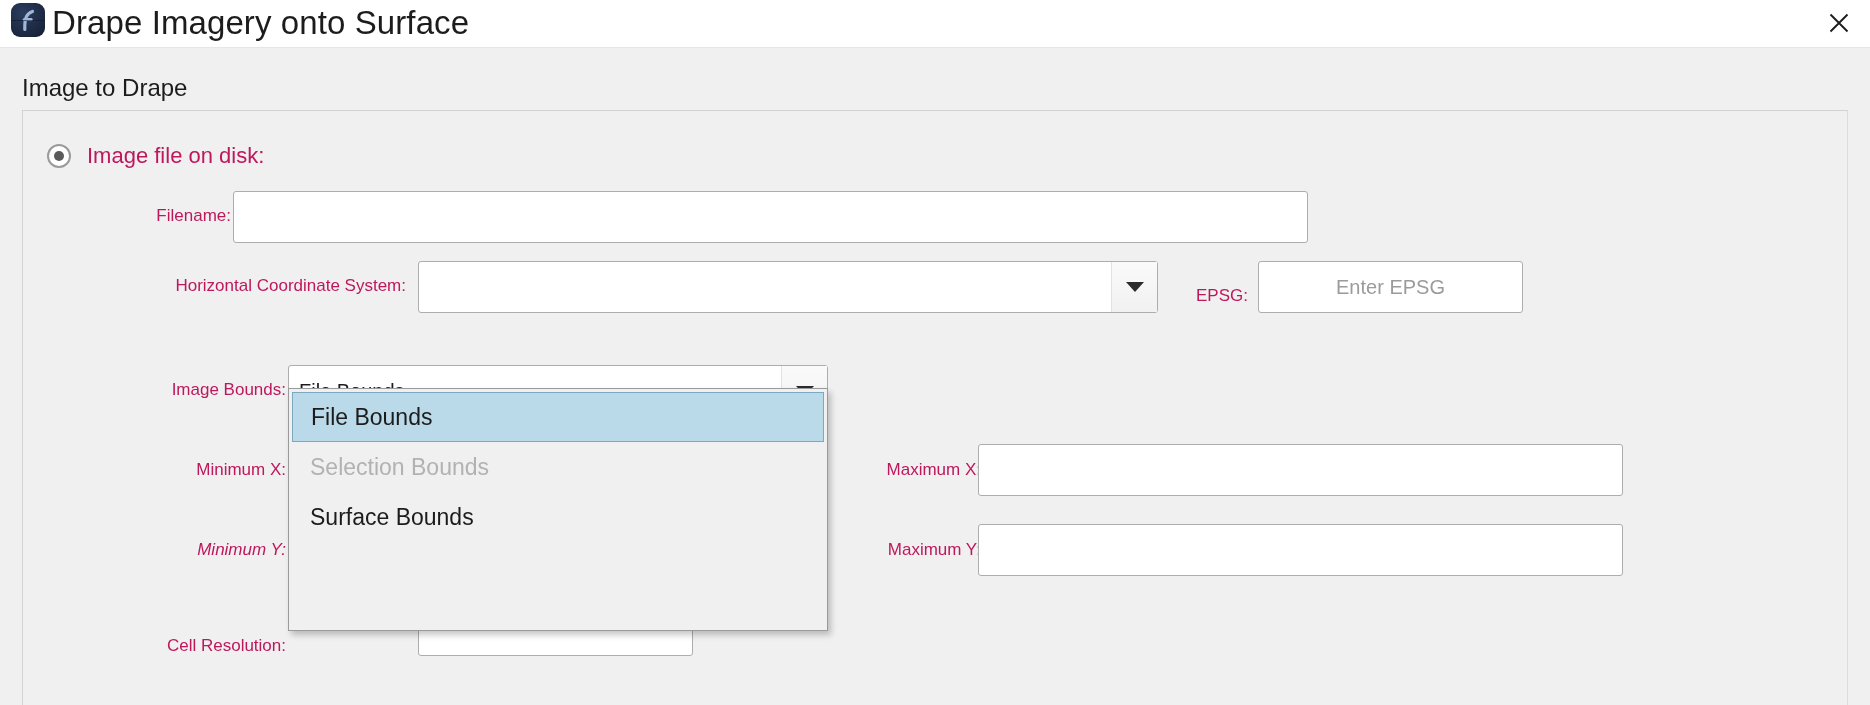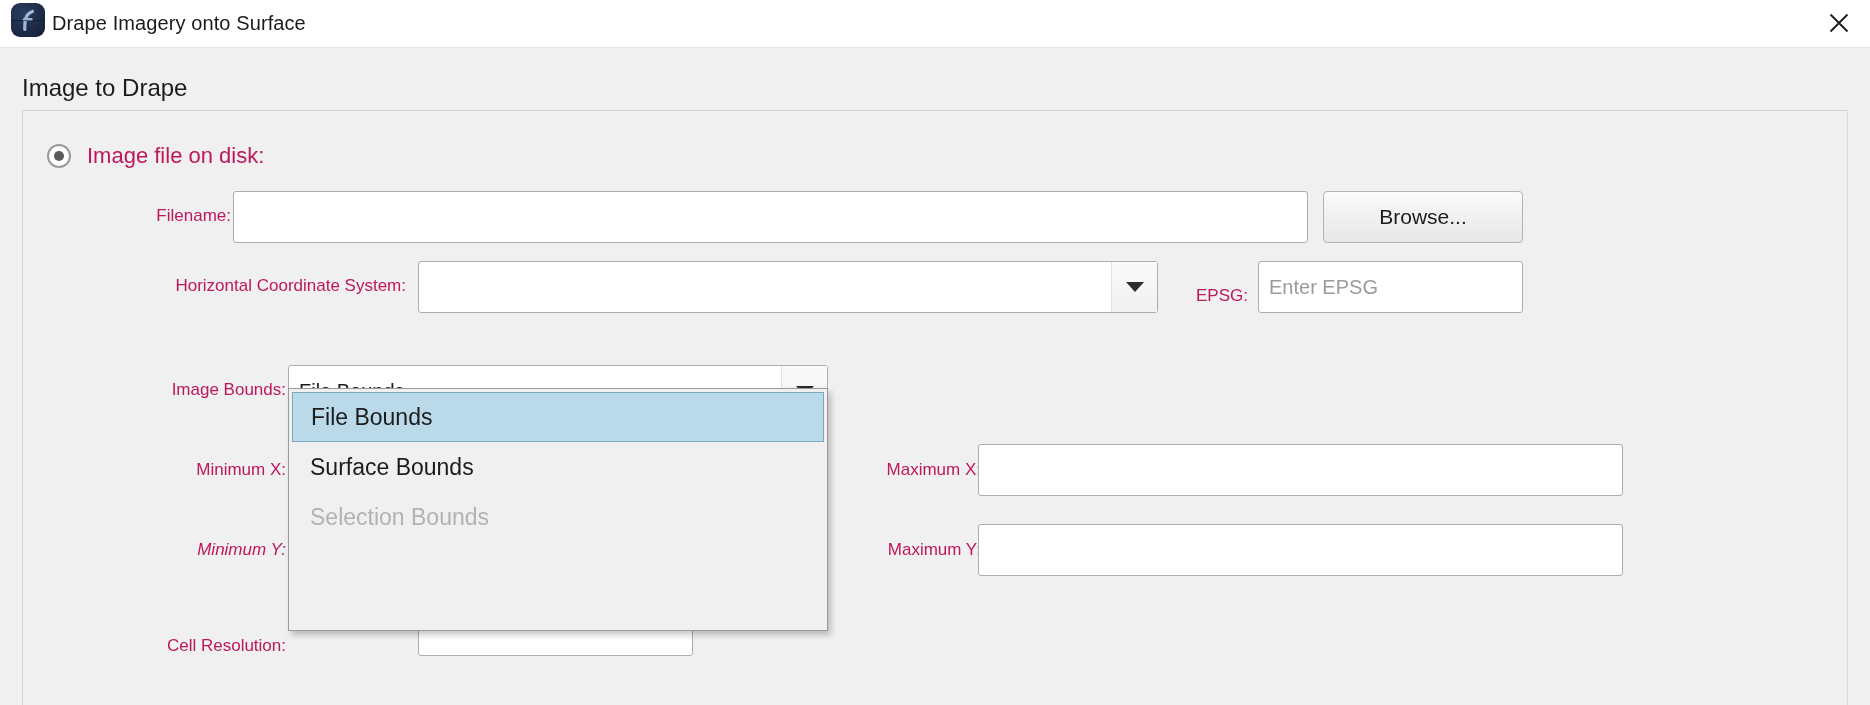--- a/index.html
+++ b/index.html
@@ -24,21 +24,21 @@
     position: absolute; left: 11px; top: 3px;
     width: 34px; height: 34px;
     border-radius: 9px;
     background: radial-gradient(circle at 35% 30%, #2b3c5e 0%, #1b2740 70%, #141d33 100%);
     overflow: hidden;
   }
   .title-icon svg { position: absolute; left: 0; top: 0; }
   .title-text {
     position: absolute; left: 52px; top: 0;
     height: 48px; line-height: 46px;
-    font-size: 20px;
+    font-size: 33px;
     color: #1c1c1c;
     white-space: nowrap;
     letter-spacing: 0.1px;
   }
   .close-btn {
     position: absolute; right: 0; top: 0;
     width: 62px; height: 46px;
     display: flex; align-items: center; justify-content: center;
     cursor: default;
   }
@@ -92,20 +92,21 @@
     position: absolute;
     background: #ffffff;
     border: 1px solid #adadad;
     border-radius: 3px;
     font-size: 20px;
     color: #1c1c1c;
     padding: 0 10px;
     line-height: 1;
     outline: none;
     font-family: "Liberation Sans", sans-serif;
+    text-align: center;
   }
   .field::placeholder { color: #9b9b9b; opacity: 1; }
 
   .btn {
     position: absolute;
     background: linear-gradient(#fbfbfb, #efefef 55%, #e7e7e7);
     border: 1px solid #b4b4b4;
     border-radius: 4px;
     font-size: 21px;
     color: #1c1c1c;
@@ -190,21 +191,20 @@
 
 <div class="groupbox">
 
   <div class="radio-row">
     <span class="radio"></span>
     <span class="radio-label">Image file on disk:</span>
   </div>
 
   <div class="lbl" style="left:78px; top:96px; width:130px;">Filename:</div>
   <input class="field" type="text" style="left: 210px; top: 80px; width: 1075px; height: 52px;" placeholder="">
-  <div class="btn" style="left:1300px; top:80px; width:200px; height:52px;">Browse...</div>
 
   <div class="lbl" style="left:78px; top:166px; width:305px;">Horizontal Coordinate System:</div>
   <div class="combo" style="left:395px; top:150px; width:740px; height:52px;">
     <div class="combo-value"></div>
     <div class="combo-arrow">
         <i></i>
       </div>
   </div>
   <div class="lbl" style="left:1145px; top:176px; width:80px;">EPSG:</div>
   <input class="field" type="text" style="left: 1235px; top: 150px; width: 265px; height: 52px;" placeholder="Enter EPSG">
@@ -227,15 +227,15 @@
   <div class="lbl" style="left:798px; top:430px; width:160px;">Maximum Y:</div>
   <input class="field" type="text" style="left: 955px; top: 413px; width: 645px; height: 52px;">
 
   <div class="lbl" style="left:78px; top:510px; width:185px;margin-top:16px;">Cell Resolution:</div>
   <input class="field" type="text" style="left: 395px; top: 493px; width: 275px; height: 52px;">
 
 </div>
 
 <div class="dropdown">
   <div class="dd-item selected">File Bounds</div>
+  <div class="dd-item disabled">Selection Bounds</div>
   <div class="dd-item">Surface Bounds</div>
-  <div class="dd-item disabled">Selection Bounds</div>
 </div>
 
 </body></html>

